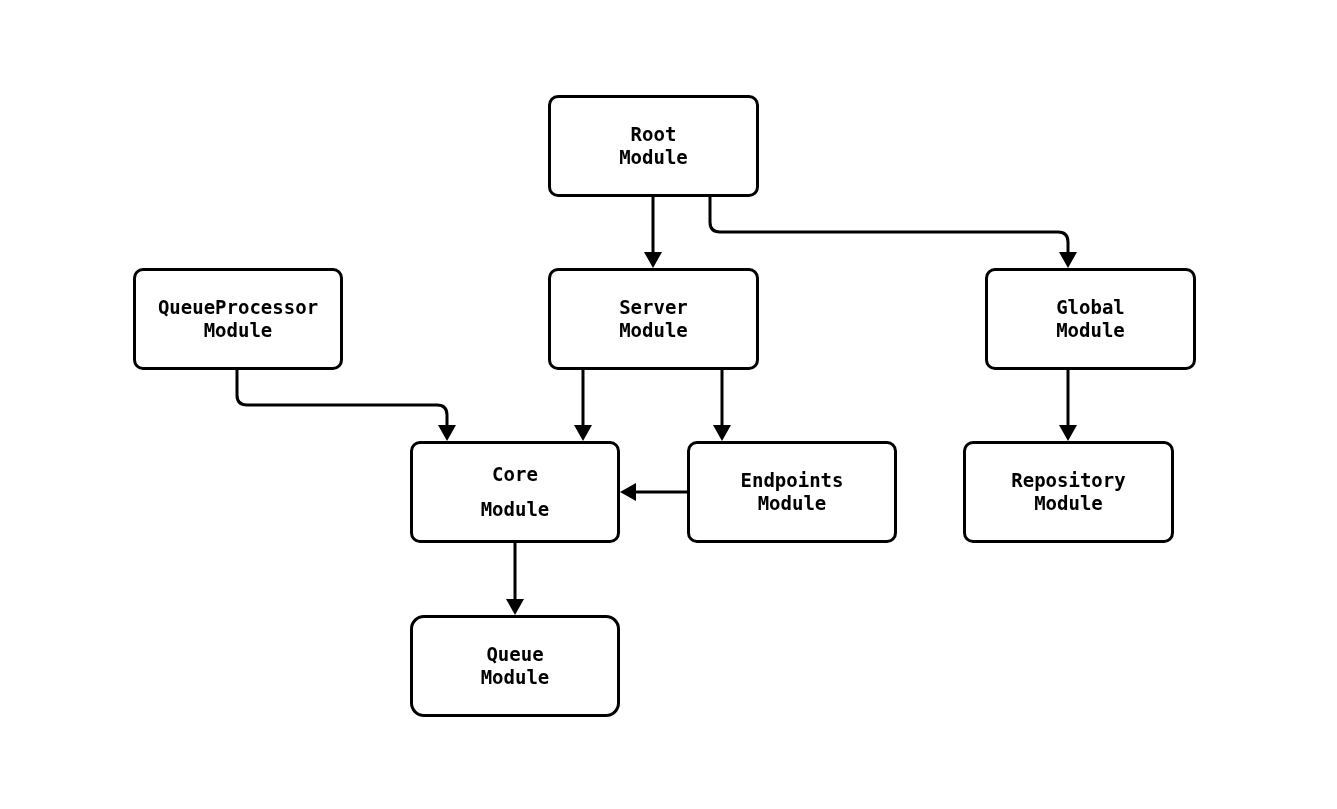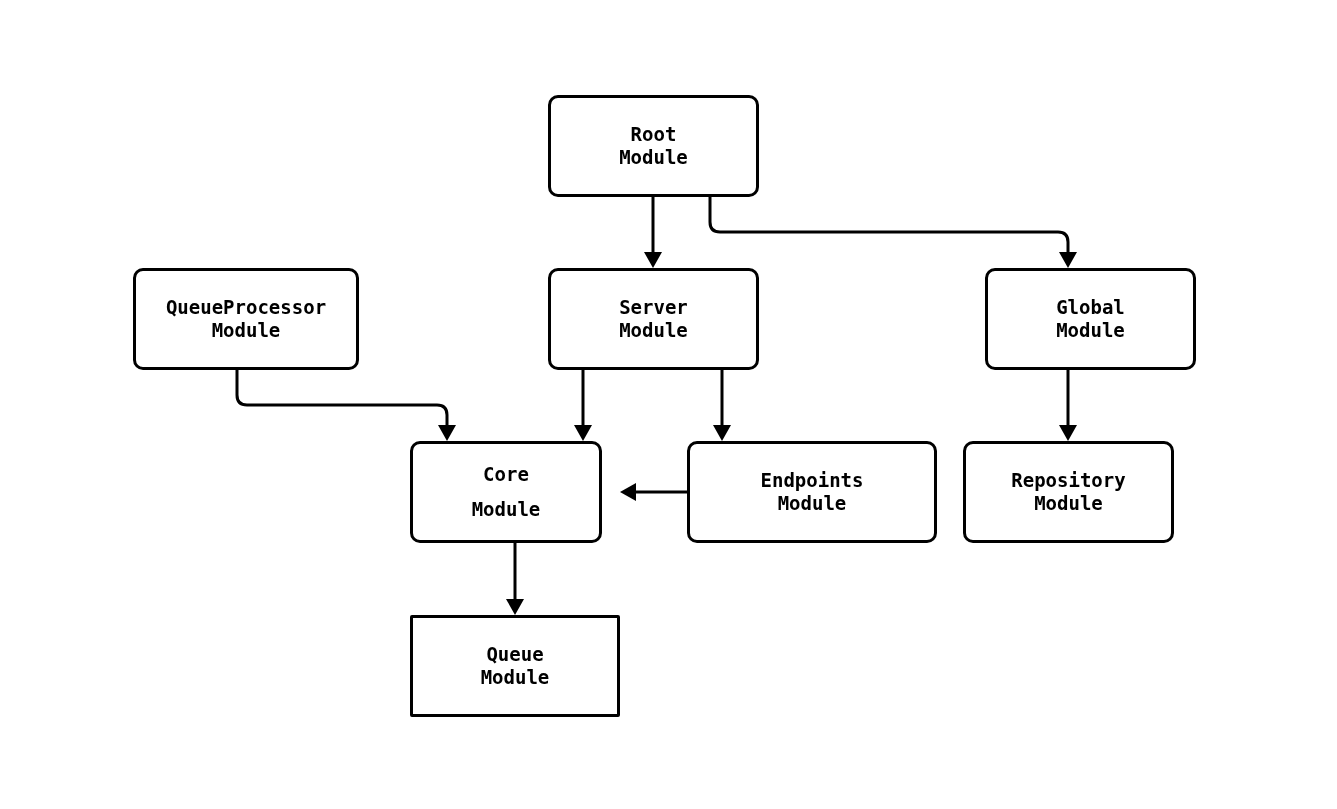--- a/index.html
+++ b/index.html
@@ -71,48 +71,48 @@
       <polygon points="1059,425 1077,425 1068,441" fill="#000000"></polygon>
       <path d="M 515 543 L 515 599" fill="none" stroke="#000000" stroke-width="3" stroke-linecap="butt" stroke-linejoin="round"></path>
       <polygon points="506,599 524,599 515,615" fill="#000000"></polygon>
     </svg>
 
   <div class="node" id="node-root" style="left: 548px; top: 95px; width: 211px; height: 102px; border-width: 3px; border-color: rgb(0, 0, 0); border-radius: 10px; color: rgb(0, 0, 0);">
     <span class="node-line">Root</span>
     <span class="node-line">Module</span>
   </div>
 
-  <div class="node" id="node-queueprocessor" style="left: 133px; top: 268px; width: 226px; height: 102px; border-width: 3px; border-color: rgb(0, 0, 0); border-radius: 10px; color: rgb(0, 0, 0);">
+  <div class="node" id="node-queueprocessor" style="left: 133px; top: 268px; width: 210px; height: 102px; border-width: 3px; border-color: rgb(0, 0, 0); border-radius: 10px; color: rgb(0, 0, 0);">
     <span class="node-line">QueueProcessor</span>
     <span class="node-line">Module</span>
   </div>
 
   <div class="node" id="node-server" style="left: 548px; top: 268px; width: 211px; height: 102px; border-width: 3px; border-color: rgb(0, 0, 0); border-radius: 10px; color: rgb(0, 0, 0);">
     <span class="node-line">Server</span>
     <span class="node-line">Module</span>
   </div>
 
   <div class="node" id="node-global" style="left: 985px; top: 268px; width: 211px; height: 102px; border-width: 3px; border-color: rgb(0, 0, 0); border-radius: 10px; color: rgb(0, 0, 0);">
     <span class="node-line">Global</span>
     <span class="node-line">Module</span>
   </div>
 
-  <div class="node" id="node-core" style="left: 410px; top: 441px; width: 192px; height: 102px; border-width: 3px; border-color: rgb(0, 0, 0); border-radius: 10px; color: rgb(0, 0, 0); gap: 12px;">
+  <div class="node" id="node-core" style="left: 410px; top: 441px; width: 210px; height: 102px; border-width: 3px; border-color: rgb(0, 0, 0); border-radius: 10px; color: rgb(0, 0, 0); gap: 12px;">
     <span class="node-line">Core</span>
     <span class="node-line">Module</span>
   </div>
 
-  <div class="node" id="node-endpoints" style="left: 687px; top: 441px; width: 250px; height: 102px; border-width: 3px; border-color: rgb(0, 0, 0); border-radius: 10px; color: rgb(0, 0, 0);">
+  <div class="node" id="node-endpoints" style="left: 687px; top: 441px; width: 210px; height: 102px; border-width: 3px; border-color: rgb(0, 0, 0); border-radius: 10px; color: rgb(0, 0, 0);">
     <span class="node-line">Endpoints</span>
     <span class="node-line">Module</span>
   </div>
 
   <div class="node" id="node-repository" style="left: 963px; top: 441px; width: 211px; height: 102px; border-width: 3px; border-color: rgb(0, 0, 0); border-radius: 10px; color: #000000;">
     <span class="node-line">Repository</span>
     <span class="node-line">Module</span>
   </div>
 
-  <div class="node" id="node-queue" style="left: 410px; top: 615px; width: 210px; height: 102px; border-width: 3px; border-color: rgb(0, 0, 0); border-radius: 2px; color: rgb(0, 0, 0);">
+  <div class="node" id="node-queue" style="left: 410px; top: 615px; width: 210px; height: 102px; border-width: 3px; border-color: rgb(0, 0, 0); border-radius: 14px; color: rgb(0, 0, 0);">
     <span class="node-line">Queue</span>
     <span class="node-line">Module</span>
   </div>
 
 </div>
 
 </body></html>

